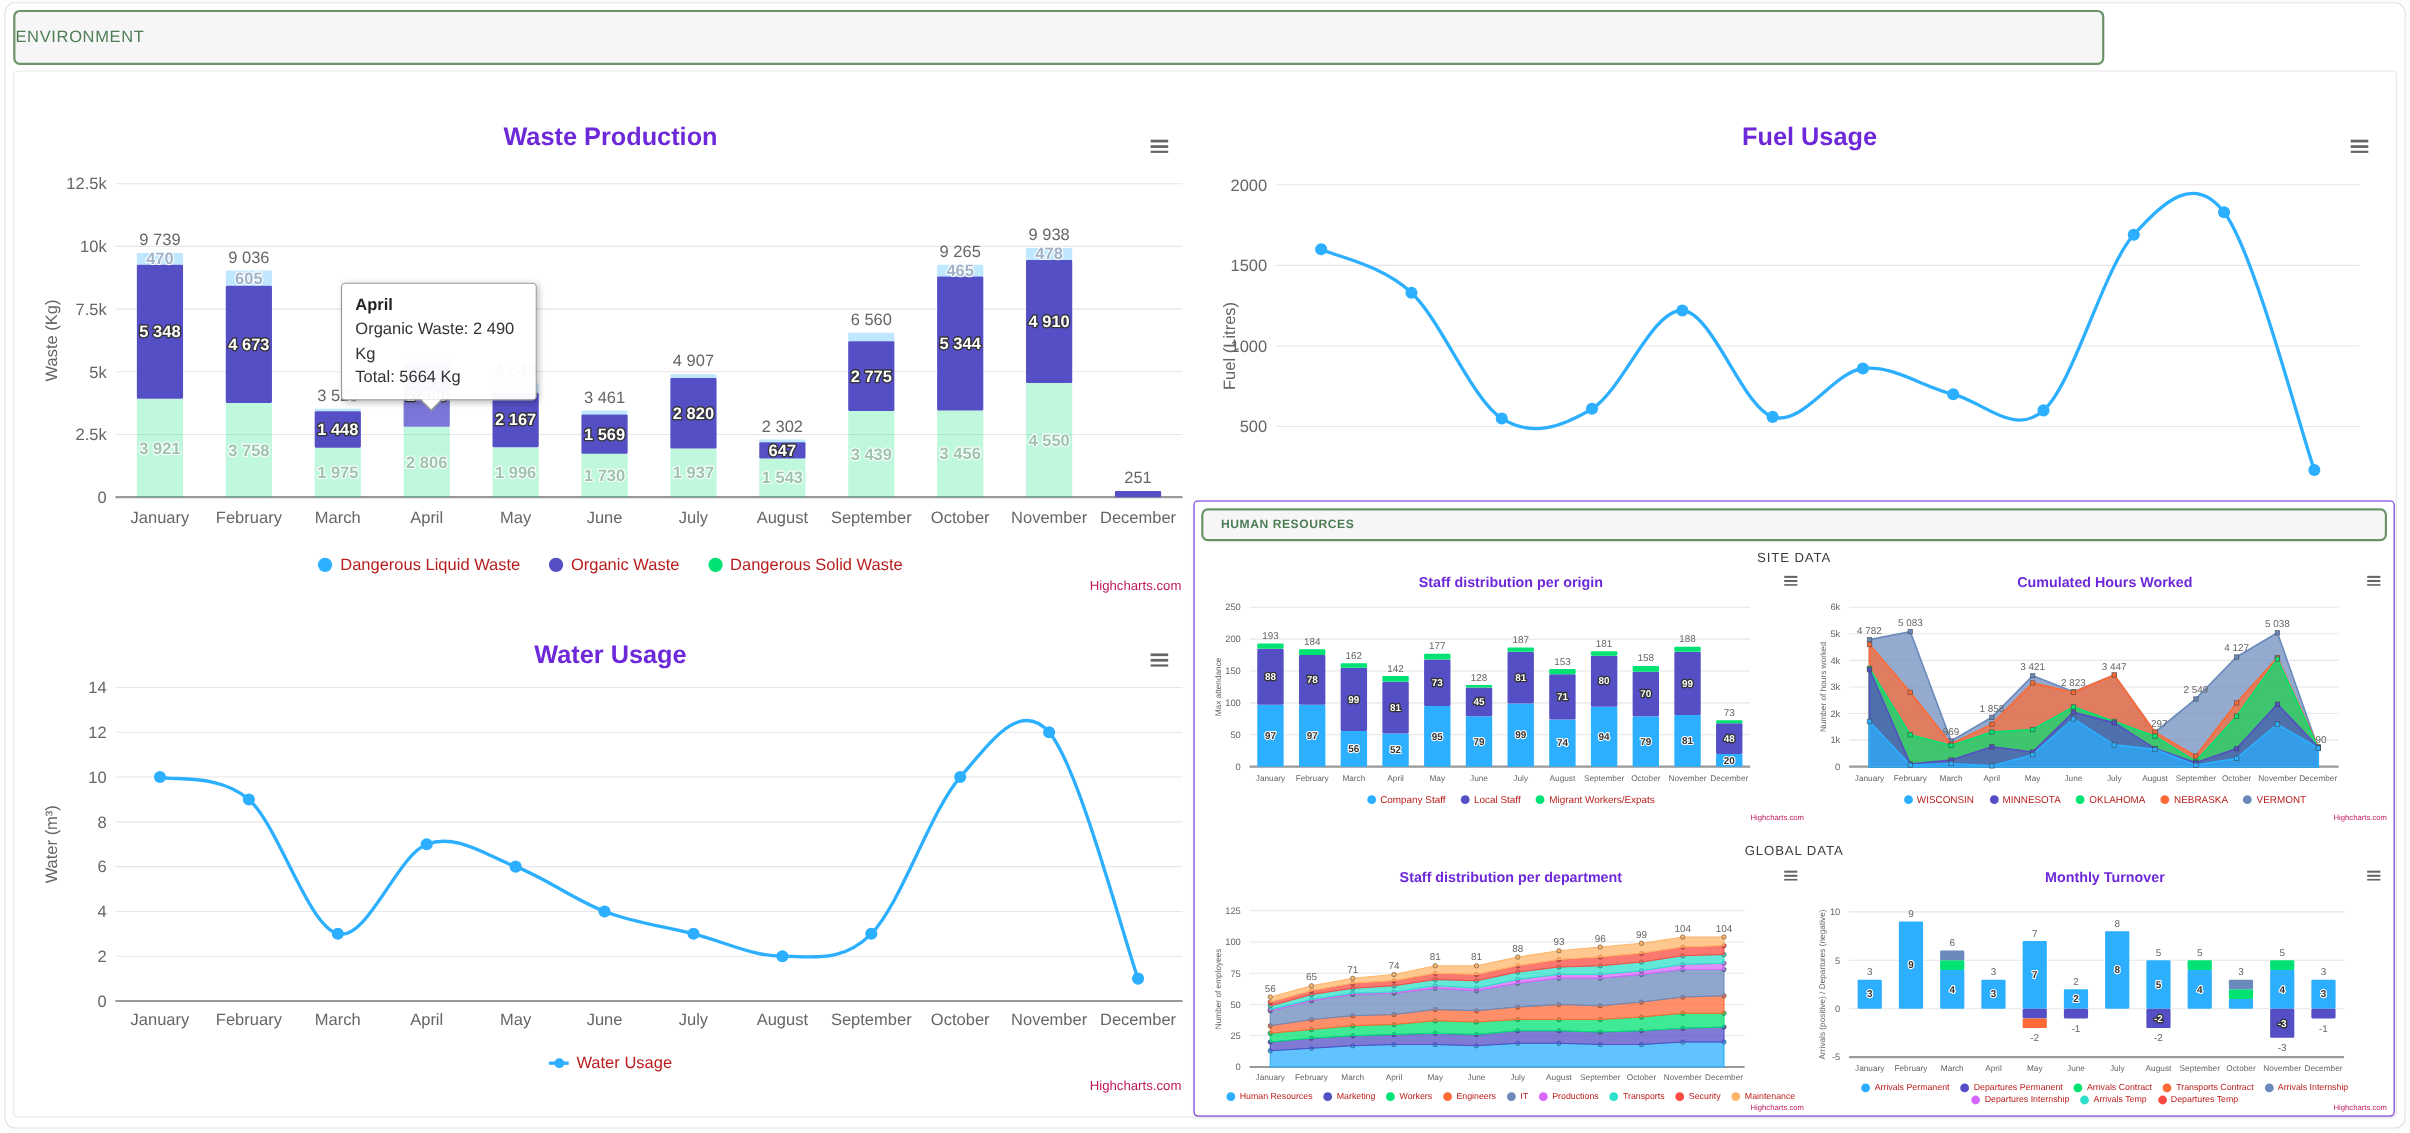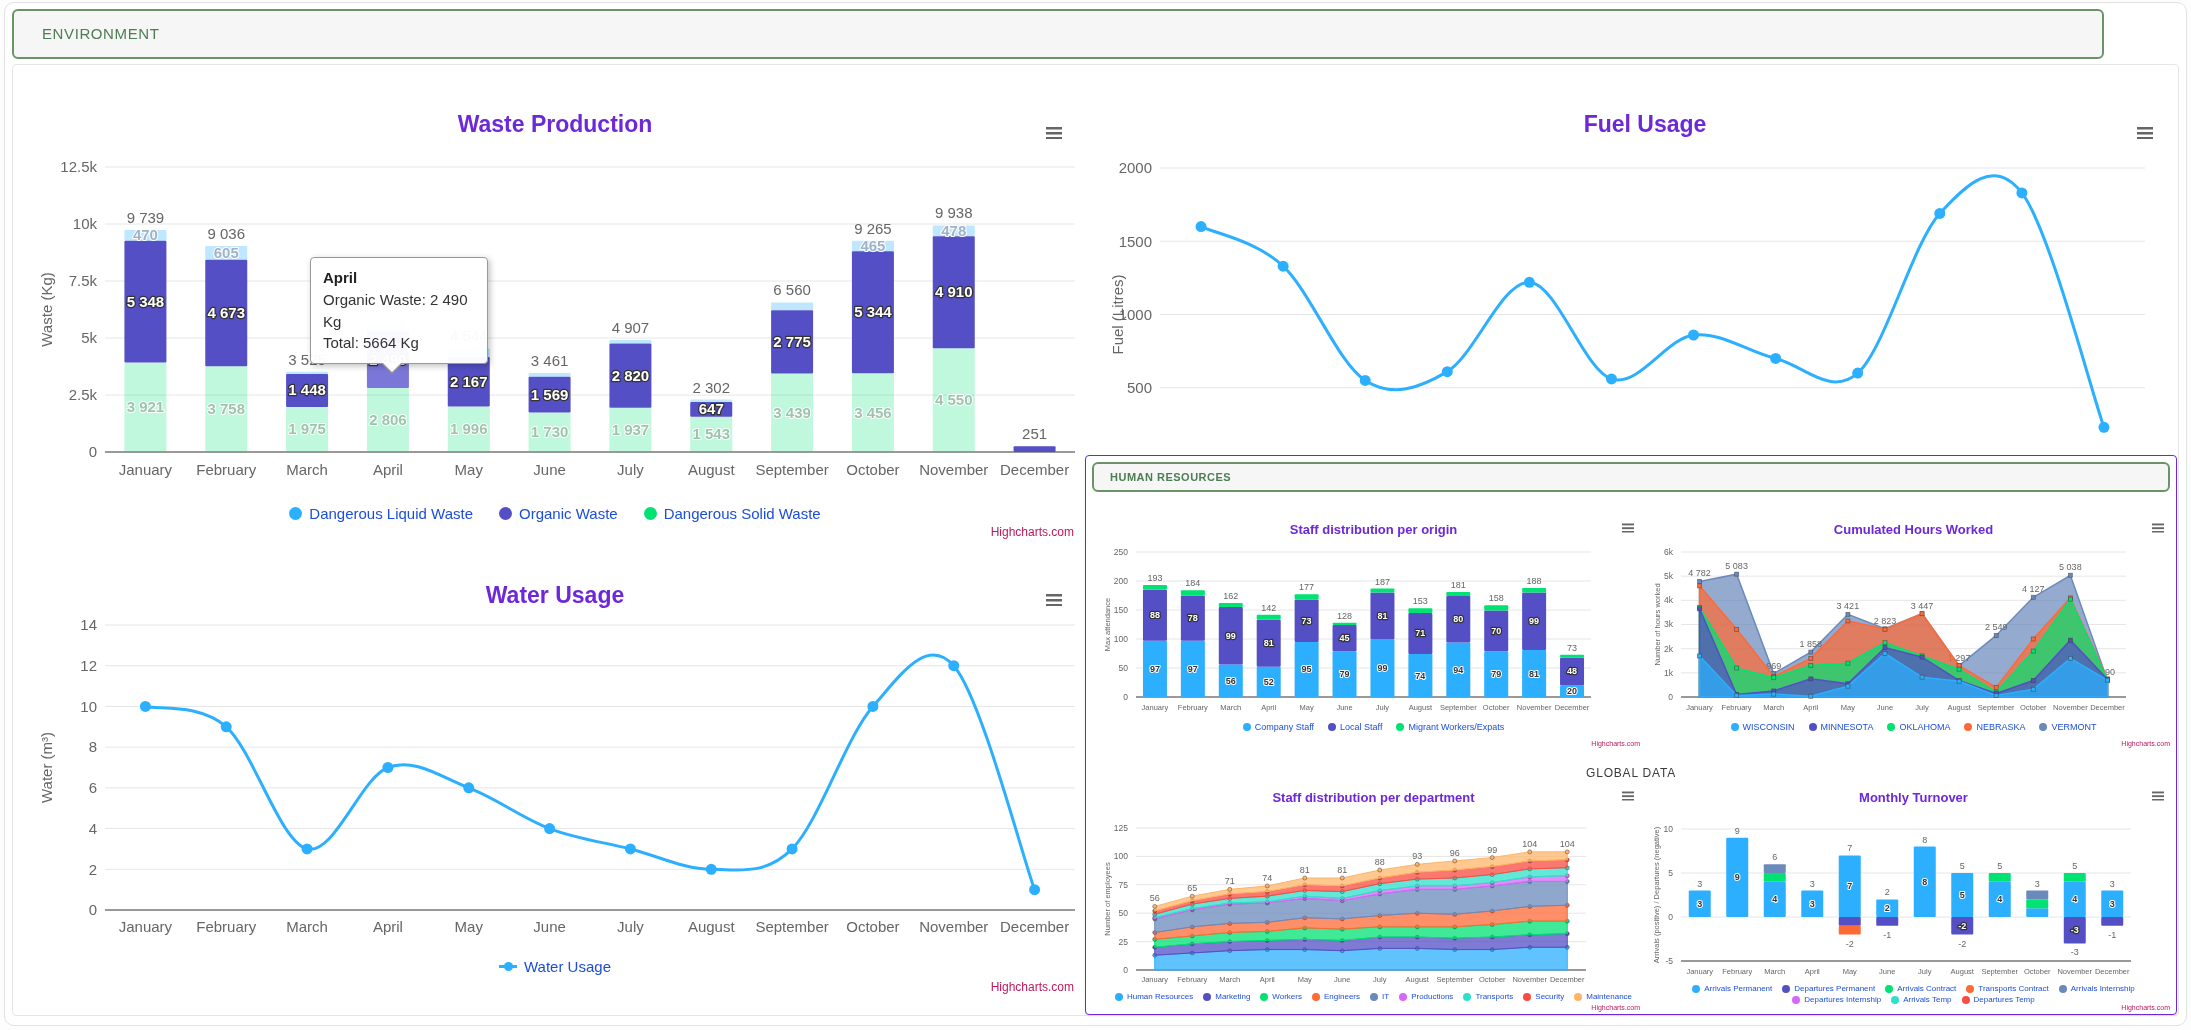--- a/index.html
+++ b/index.html
@@ -1,30 +1,30 @@
 <!DOCTYPE html>
 <html><head>
 <meta charset="utf-8">
 <style>
 *{margin:0;padding:0;box-sizing:border-box}
 html,body{width:2191px;height:1030px;background:#fdfdfd;font-family:"Liberation Sans",sans-serif}
 body{position:relative;overflow:hidden}
 .frame{position:absolute;left:4px;top:2px;width:2183px;height:1024px;border:1px solid #e2e2e2;border-radius:10px;background:#fff}
 .panel-head{position:absolute;background:#f6f6f6;border:2px solid #6a9468;border-radius:6px;color:#4e7d55;overflow:hidden;white-space:nowrap}
-.env-head{left:12px;top:9px;width:2092px;height:50px;font-size:15px;letter-spacing:.6px;line-height:45px;padding-left:28px}
+.env-head{left:12px;top:9px;width:1901px;height:50px;font-size:15px;letter-spacing:.6px;line-height:45px;}
 .main-card{position:absolute;left:12px;top:64px;width:2167px;height:952px;border:1px solid #e6e6e6;border-radius:4px;background:#fff}
 .chart{position:absolute}
 .chart-title{position:absolute;left:0;width:100%;text-align:center;font-weight:bold;color:#6d28d9}
 .big-title{top:26px;font-size:23px}
 .sm-title{top:8px;font-size:13px}
 .burger{position:absolute;width:16px;height:12px;cursor:pointer;background:
  linear-gradient(#666,#666) 0 0/100% 2.5px no-repeat,
  linear-gradient(#666,#666) 0 50%/100% 2.5px no-repeat,
  linear-gradient(#666,#666) 0 100%/100% 2.5px no-repeat}
-.legend{position:absolute;left:0;width:100%;display:flex;justify-content:center;align-items:center;flex-wrap:wrap;color:#1d4ed8}
+.legend{position:absolute;left:0;width:100%;display:flex;justify-content:center;align-items:center;flex-wrap:wrap;color:#b91c1c}
 .legend.big{font-size:15px;gap:4px 26px}
 .legend.small{font-size:9px;gap:2px 14px}
 .legend.tiny{font-size:8px;gap:2px 10px}
 .lg-item{display:flex;align-items:center;gap:7px;cursor:pointer;white-space:nowrap}
 .legend.small .lg-item,.legend.tiny .lg-item{gap:4px}
 .lg-dot{border-radius:50%;flex:0 0 auto}
 .legend.big .lg-dot{width:13px;height:13px}
 .legend.small .lg-dot,.legend.tiny .lg-dot{width:8px;height:8px}
 .lg-line{position:relative;width:18px;height:3px;flex:0 0 auto}
 .lg-line::after{content:"";position:absolute;left:5px;top:-3px;width:9px;height:9px;border-radius:50%;background:inherit}
@@ -261,20 +261,21 @@
       <span class="lg-item">
         <span class="lg-line" style="background: rgb(44, 175, 254);"></span>
         <span>Water Usage</span>
       </span>
     </div>
   <div class="credits big" style="top:410px">Highcharts.com</div>
 </div>
 
 <div class="hr-card">
   <div class="panel-head hr-head">HUMAN RESOURCES</div>
+  <div class="section-label" style="top:44px">SITE DATA</div>
 
   <div class="chart" style="left:15px;top:58px;width:545px;height:240px">
     <div class="chart-title sm-title">Staff distribution per origin</div>
     <span class="burger" style="right:10px;top:8px;transform:scale(.75)"></span>
     <svg style="top:28px" width="545" height="182">
         <line x1="35" x2="490" y1="155" y2="155" stroke="#e6e6e6" stroke-width="1"></line>
         <text x="27" y="157.975" text-anchor="end" font-size="8.5" fill="#666">0</text>
         <line x1="35" x2="490" y1="126" y2="126" stroke="#e6e6e6" stroke-width="1"></line>
         <text x="27" y="128.975" text-anchor="end" font-size="8.5" fill="#666">50</text>
         <line x1="35" x2="490" y1="97" y2="97" stroke="#e6e6e6" stroke-width="1"></line>

